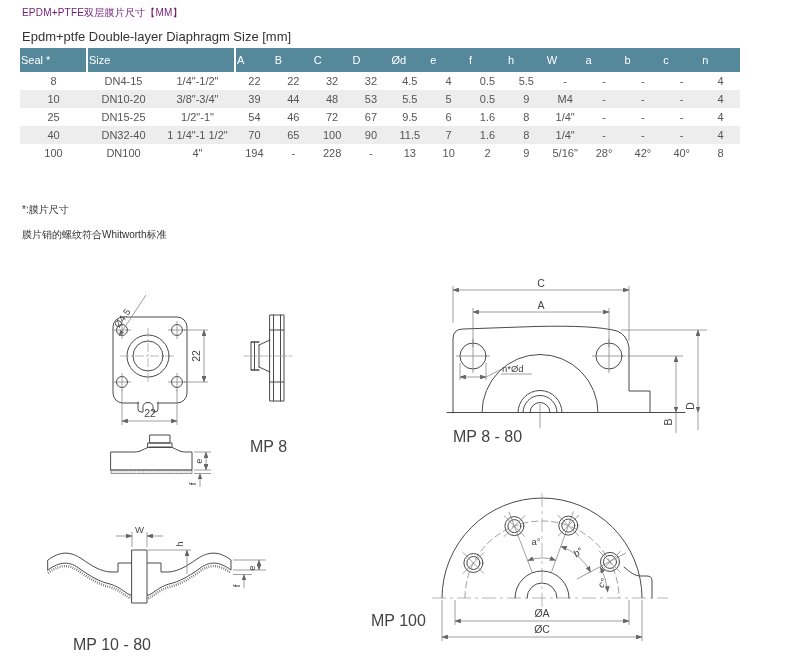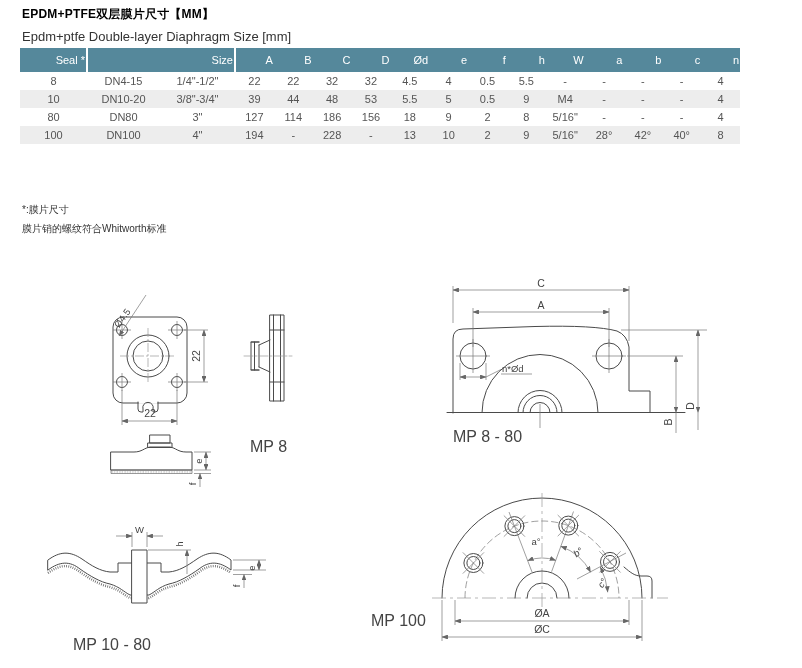--- a/index.html
+++ b/index.html
@@ -1,22 +1,22 @@
 <!DOCTYPE html>
 <html><head>
 <meta charset="utf-8">
 <style>
   html,body{margin:0;padding:0}
   body{width:802px;height:668px;background:#fff;position:relative;overflow:hidden;
        font-family:"Liberation Sans",sans-serif;color:#333}
-  .title{position:absolute;left:22px;top:6px;font-size:12px;font-weight:bold;color:#000000;letter-spacing:.2px}
+  .title{position:absolute;left:22px;top:6px;font-size:10px;font-weight:normal;color:#701a75;letter-spacing:.2px}
   .subtitle{position:absolute;left:22px;top:29px;font-size:13px;color:#333}
   table.spec{position:absolute;left:20px;top:48px;width:720px;border-collapse:collapse;
        table-layout:fixed;font-size:11px;color:#555}
-  table.spec thead th{background:#55889b;color:#fff;font-weight:normal;height:22px;text-align:right}
+  table.spec thead th{background:#55889b;color:#fff;font-weight:normal;height:22px;text-align:left}
   table.spec thead th.sep{border-right:2px solid #fff}
   table.spec td{height:18px;text-align:center;padding:0;white-space:nowrap}
   table.spec tbody tr:nth-child(even){background:#ededed}
   .fn{position:absolute;left:22px;font-size:10px;color:#333}
   .mp-label{position:absolute;font-size:16px;color:#444}
   svg.draw{position:absolute}
   .dl{stroke:#4a4a4a;fill:none;stroke-width:1;stroke-linejoin:round;stroke-linecap:round}
   .tl{stroke:#777;fill:none;stroke-width:.7}
   .cl{stroke:#999;fill:none;stroke-width:.7}
   svg text{font-size:9.5px;fill:#444}
@@ -86,32 +86,50 @@
         <td>5</td>
         <td>0.5</td>
         <td>9</td>
         <td>M4</td>
         <td>-</td>
         <td>-</td>
         <td>-</td>
         <td>4</td>
       </tr>
       <tr>
-        <td>80</td>
-        <td>DN80</td>
-        <td>3"</td>
-        <td>127</td>
-        <td>114</td>
-        <td>186</td>
-        <td>156</td>
-        <td>18</td>
-        <td>9</td>
-        <td>2</td>
+        <td>25</td>
+        <td>DN15-25</td>
+        <td>1/2"-1"</td>
+        <td>54</td>
+        <td>46</td>
+        <td>72</td>
+        <td>67</td>
+        <td>9.5</td>
+        <td>6</td>
+        <td>1.6</td>
         <td>8</td>
-        <td>5/16"</td>
+        <td>1/4"</td>
+        <td>-</td>
+        <td>-</td>
+        <td>-</td>
+        <td>4</td>
+      </tr>
+      <tr>
+        <td>40</td>
+        <td>DN32-40</td>
+        <td>1 1/4"-1 1/2"</td>
+        <td>70</td>
+        <td>65</td>
+        <td>100</td>
+        <td>90</td>
+        <td>11.5</td>
+        <td>7</td>
+        <td>1.6</td>
+        <td>8</td>
+        <td>1/4"</td>
         <td>-</td>
         <td>-</td>
         <td>-</td>
         <td>4</td>
       </tr>
       <tr>
         <td>100</td>
         <td>DN100</td>
         <td>4"</td>
         <td>194</td>
@@ -125,21 +143,21 @@
         <td>5/16"</td>
         <td>28°</td>
         <td>42°</td>
         <td>40°</td>
         <td>8</td>
       </tr>
     </tbody>
 </table>
 
 <div class="fn" style="top:203px">*:膜片尺寸</div>
-<div class="fn" style="top:222px">膜片销的螺纹符合Whitworth标准</div>
+<div class="fn" style="top:228px">膜片销的螺纹符合Whitworth标准</div>
 
 <svg class="draw" style="left:40px;top:278px" width="270" height="150" viewBox="0 0 270 150">
   <defs>
     <marker id="ar1" markerWidth="9" markerHeight="7" refX="8.5" refY="3.5" orient="auto-start-reverse">
       <path d="M0,0 L9,3.5 L0,7 Z" fill="#666"></path>
     </marker>
   </defs>
   <g>
     <rect class="dl" x="73" y="39" width="74" height="86" rx="10"></rect>
     <rect x="98.6" y="123.6" width="18.8" height="2.2" fill="#fff" stroke="none"></rect>

